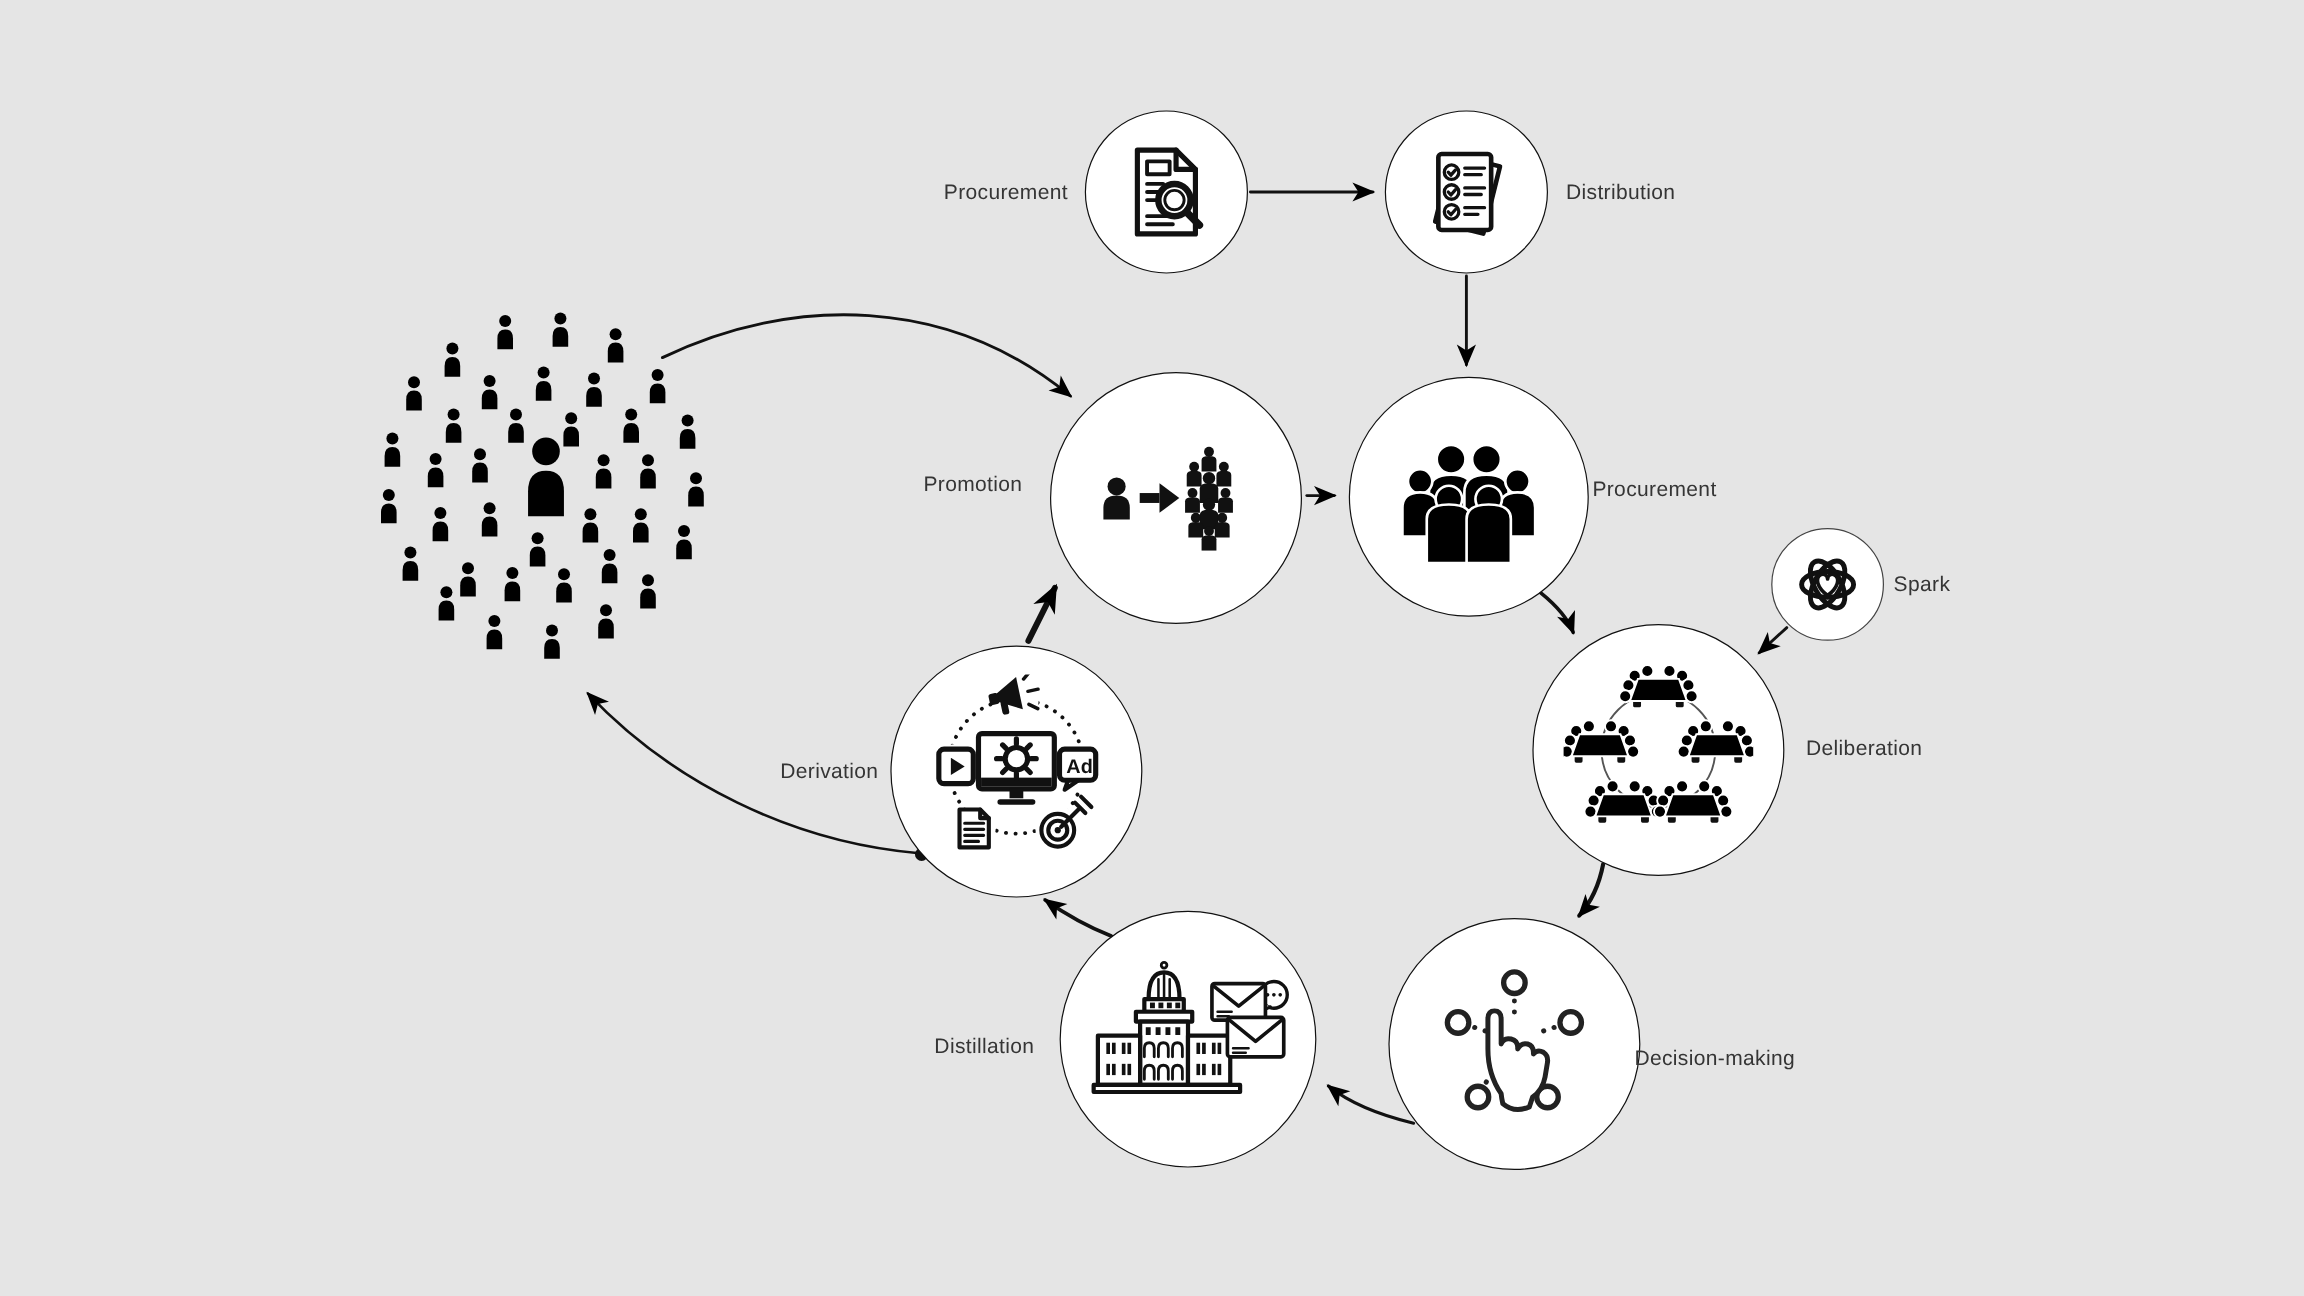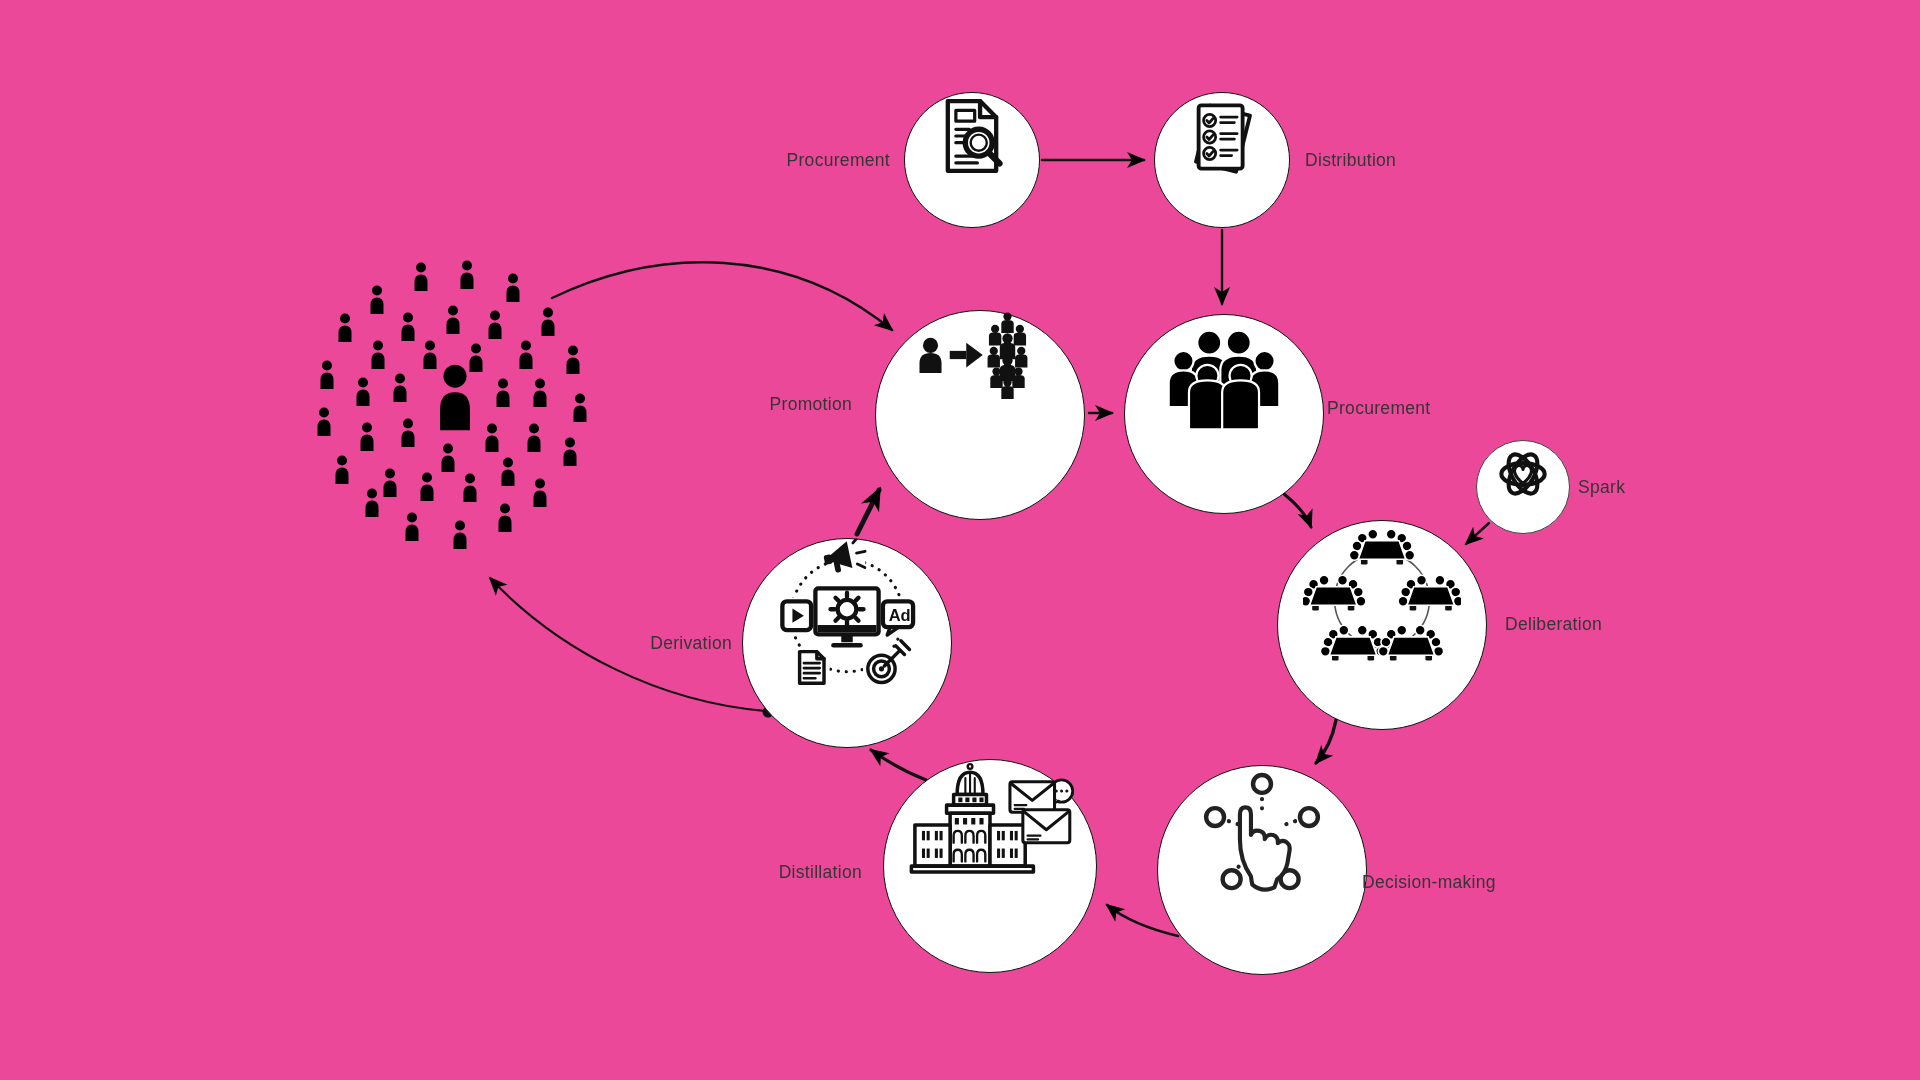--- a/index.html
+++ b/index.html
@@ -1,20 +1,20 @@
 <!DOCTYPE html>
 <html><head>
 <meta charset="utf-8">
 <style>
   html,body{margin:0;padding:0;background:#fff;}
-  .canvas{position:relative;width:1920px;height:1080px;background:#ec4899;overflow:hidden;
+  .canvas{position:relative;width:1920px;height:1080px;background:#e5e5e5;overflow:hidden;
           font-family:"Liberation Sans",sans-serif;}
   .arrows{position:absolute;left:0;top:0;}
   .node{position:absolute;border:1.6px solid #111;border-radius:50%;background:#fff;
-        display:flex;justify-content:center;box-sizing:border-box;}
+        display:flex;align-items:center;justify-content:center;box-sizing:border-box;}
   .node.thin{border-width:1.2px;border-color:#444;}
   .nlabel{position:absolute;transform:translateY(-50%);font-size:17.5px;color:#353535;
           white-space:nowrap;letter-spacing:.3px;}
   .crowd{position:absolute;}
   svg .ln{stroke:#111;fill:none;stroke-linecap:round;stroke-linejoin:round;}
   svg .fl{fill:#111;stroke:none;}
   svg .wh{fill:#fff;}
   .pp{fill:#000;stroke:#fff;stroke-width:1.2px;}
 </style>
 </head>

